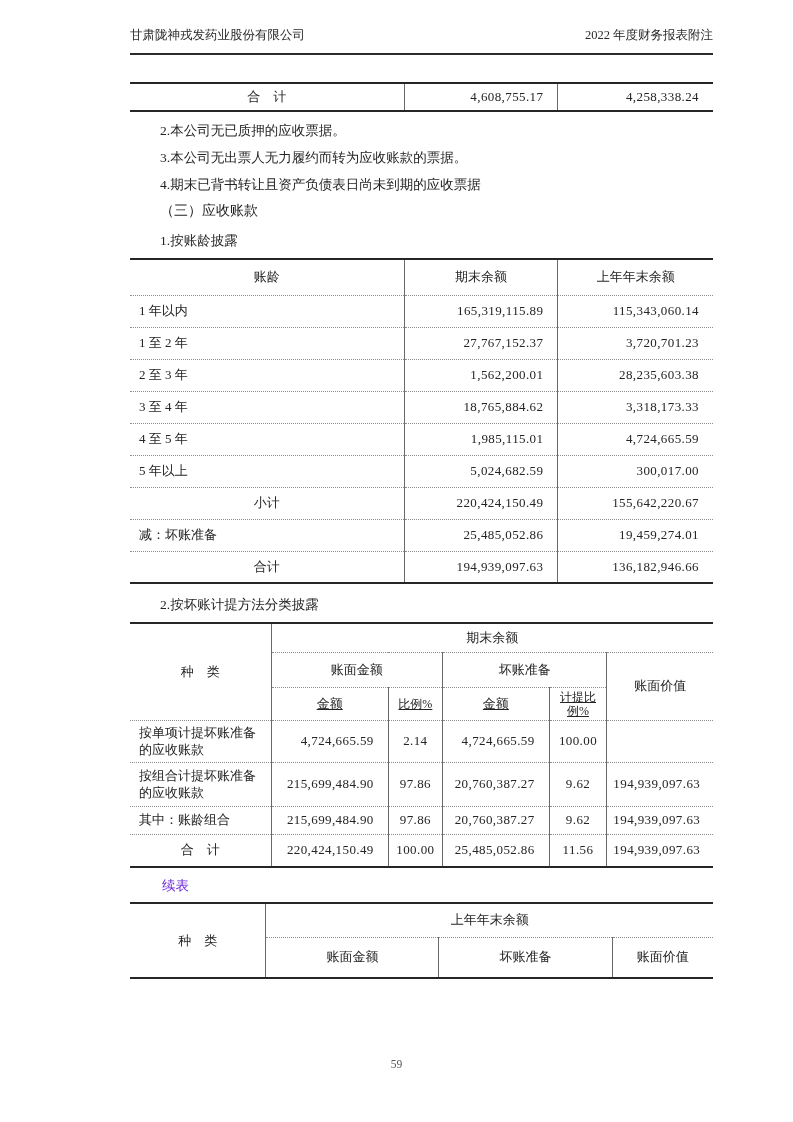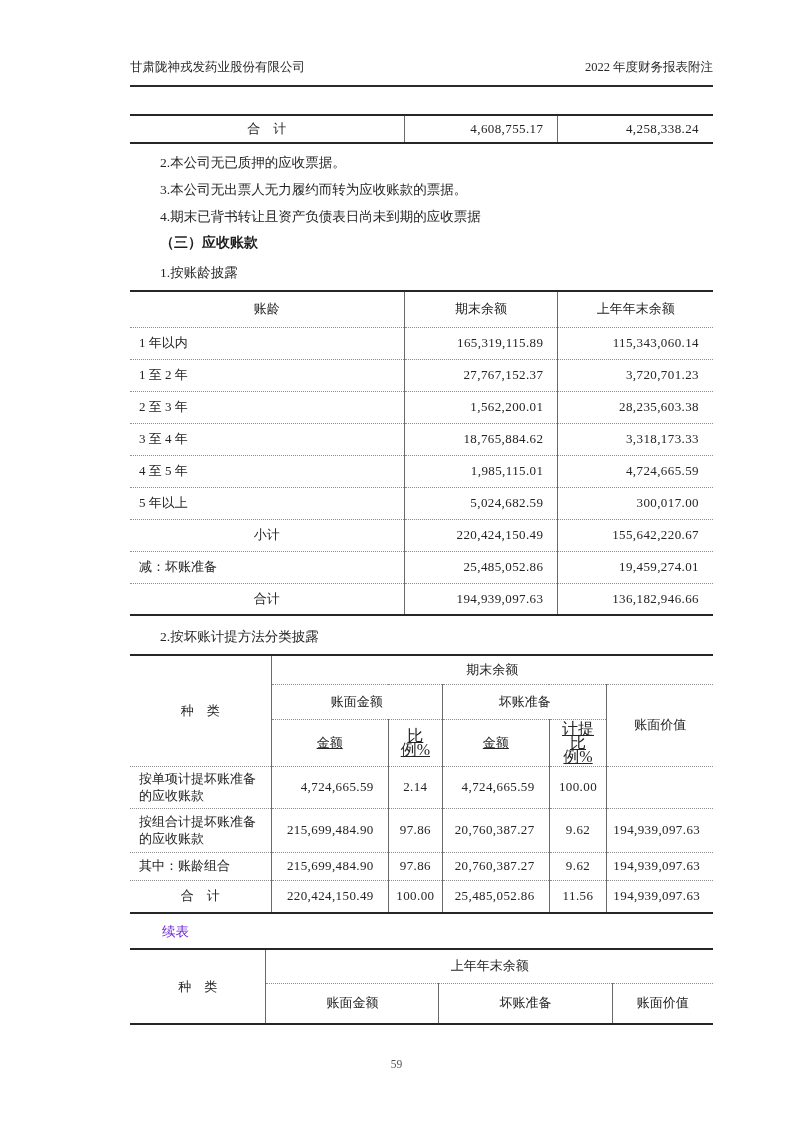--- a/index.html
+++ b/index.html
@@ -10,29 +10,29 @@
     outline:1px solid #c9c9c9;
     font-family:"Liberation Serif","DejaVu Serif",serif;
     color:#222;
     overflow:hidden;
     box-sizing:border-box;
   }
   .content{margin:0 80px 0 130px;}
 
   
   .doc-header{
-    padding-top:59px;
+    padding-top:27px;
     display:flex;justify-content:space-between;align-items:flex-start;
     font-size:12.5px;color:#2a2a2a;
   }
   .doc-header-rule{margin-top:9px;border-bottom:2.5px solid #2b2b2b;}
 
   
   .para{margin:10px 0 0 30px;font-size:13.5px;line-height:17px;color:#242424;}
-  .sec-heading{margin:9px 0 0 30px;font-size:14px;font-weight:bold;color:#1c1c1c;}
+  .sec-heading{margin:9px 0 0 30px;font-size:14px;font-weight:normal;color:#1c1c1c;}
   .sub-heading{margin:12px 0 0 30px;font-size:13.5px;color:#242424;}
   .cont-label{margin:9px 0 0 32px;font-size:13.5px;color:#6d28d9;}
 
   
   table.t{
     width:100%;border-collapse:collapse;table-layout:fixed;
     border-top:2.5px solid #262626;border-bottom:2.5px solid #262626;
     font-size:13px;color:#242424;
   }
   table.t td{
@@ -40,21 +40,21 @@
     border-left:1px solid #6a6a6a;
     vertical-align:middle;
     padding:2px 6px;
     overflow:hidden;
   }
   table.t td.edge{border-left:none;}
   .ac{text-align:center;}
   .ar{text-align:right;padding-right:14px !important;margin-top:32px;}
   .al{text-align:left;padding-left:9px !important;}
   .num{letter-spacing:0.4px;}
-  .small{font-size:16px;line-height:14px;margin-top:47px;}
+  .small{font-size:12px;line-height:14px;margin-top:47px;}
   .t1{margin-top:27px;}
   .t2{margin-top:9px;}
   .t3{margin-top:8px;}
   .t4{margin-top:8px;font-size:12.5px;}
   .t5{margin-top:7px;}
   .wrap2{line-height:17px;}
 
   .page-number{
     position:absolute;bottom:52px;left:0;right:0;
     text-align:center;font-size:11.5px;color:#555;

